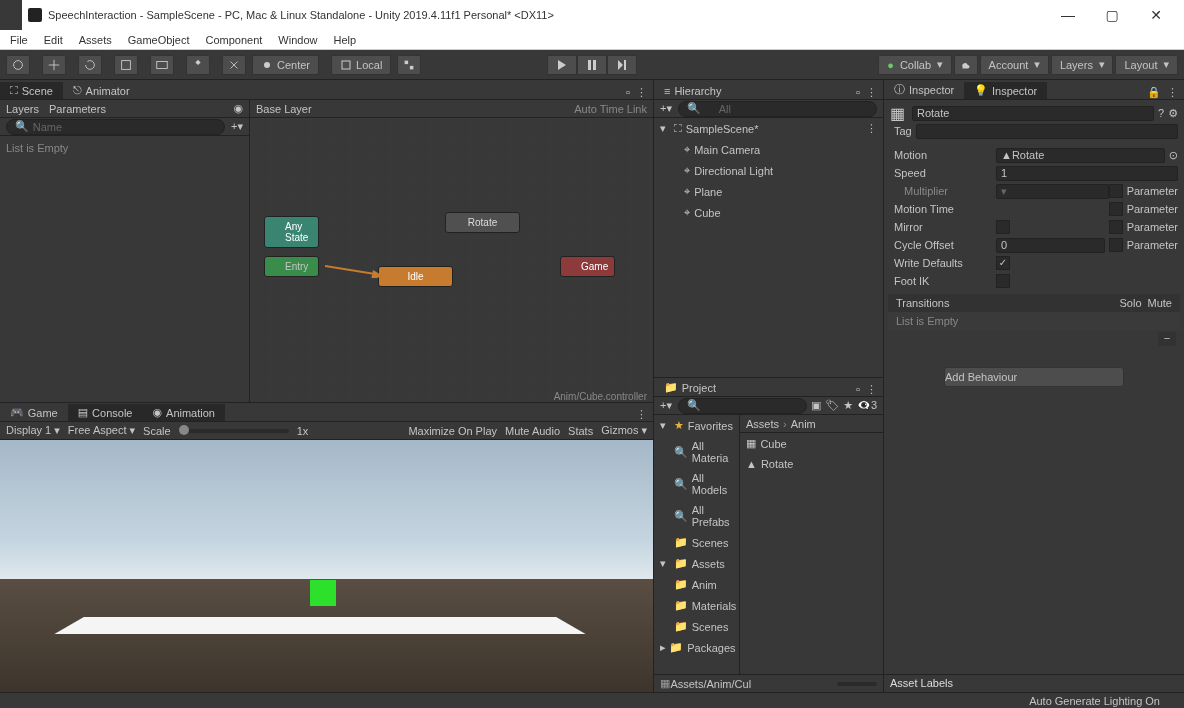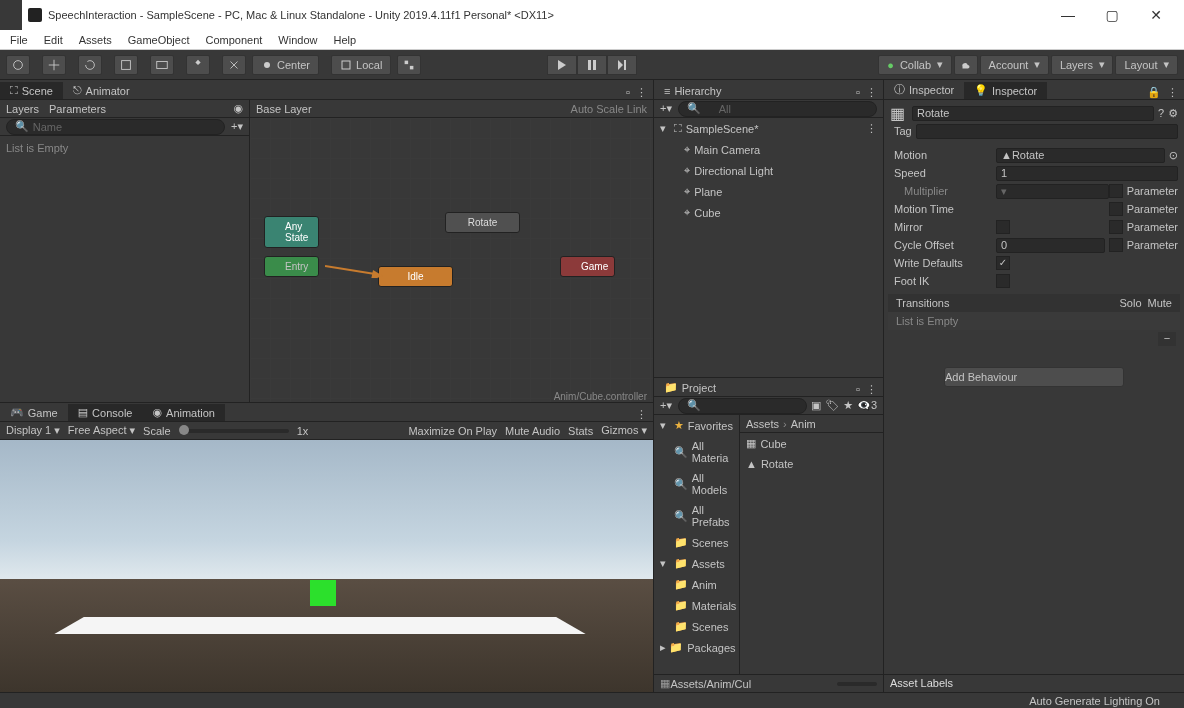--- a/index.html
+++ b/index.html
@@ -209,21 +209,21 @@
         </div>
         <div class="panel-sub">
           <div class="search-box">🔍 <span style="color:#666;margin-left:4px" placeholder="Name">Name</span></div>
           <span style="margin-left:6px">+▾</span>
         </div>
         <div style="padding:6px;color:#888">List is Empty</div>
       </div>
       <div style="flex:1;display:flex;flex-direction:column">
         <div class="panel-sub">
           <span>Base Layer</span>
-          <span style="margin-left:auto;color:#888">Auto Scale Link</span>
+          <span style="margin-left:auto;color:#888">Auto Time Link</span>
         </div>
         <div class="animator-view">
           <div class="node green" style="left:14px;top:98px;width:55px">Any State</div>
           <div class="node grey" style="left:195px;top:94px;width:75px">Rotate</div>
           <div class="node entry" style="left:14px;top:138px;width:55px">Entry</div>
           <div class="node orange" style="left:128px;top:148px;width:75px">Idle</div>
           <div class="node red" style="left:310px;top:138px;width:55px">Game</div>
           <svg class="arrow-line" style="left:75px;top:144px" width="60" height="16">
               <line x1="0" y1="4" x2="50" y2="12" stroke="#c77b2e" stroke-width="2"></line>
               <polygon points="48,8 58,14 46,18" fill="#c77b2e"></polygon>

